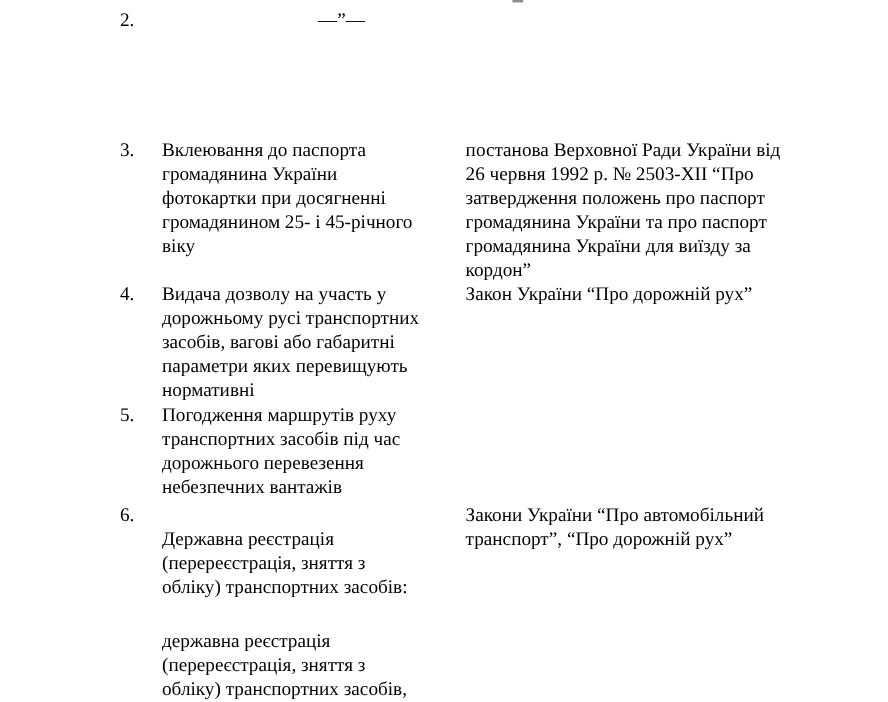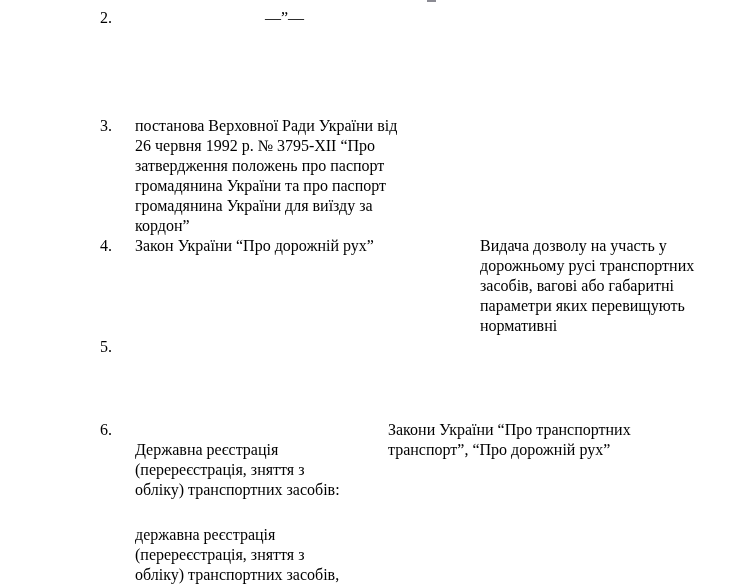--- a/index.html
+++ b/index.html
@@ -67,51 +67,60 @@
 
   <div class="top-fragment"></div>
 
   <div class="row" style="top:8px">
     <div class="cell num">2.</div>
     <div class="cell ref ditto">—”—</div>
   </div>
 
   <div class="row" style="top:116px">
     <div class="cell num">3.</div>
+    <div class="cell desc">Вклеювання до паспорта
+громадянина України
+фотокартки при досягненні
+громадянином 25- і 45-річного
+віку</div>
     <div class="cell ref">постанова Верховної Ради України від
-26 червня 1992 р. № 3795-XII “Про
+26 червня 1992 р. № 2503-XII “Про
 затвердження положень про паспорт
 громадянина України та про паспорт
 громадянина України для виїзду за
 кордон”</div>
   </div>
 
   <div class="row" style="top:236px">
     <div class="cell num">4.</div>
-    <div class="cell ref">Закон України “Про дорожній рух”</div>
     <div class="cell desc">Видача дозволу на участь у
 дорожньому русі транспортних
 засобів, вагові або габаритні
 параметри яких перевищують
 нормативні</div>
+    <div class="cell ref">Закон України “Про дорожній рух”</div>
   </div>
 
   <div class="row" style="top:337px">
     <div class="cell num">5.</div>
+    <div class="cell desc">Погодження маршрутів руху
+транспортних засобів під час
+дорожнього перевезення
+небезпечних вантажів</div>
   </div>
 
   <div class="row" style="top:420px">
     <div class="cell num">6.</div>
     <div class="cell desc">
       <div>Державна реєстрація
 (перереєстрація, зняття з
 обліку) транспортних засобів:</div>
       <div class="para2">державна реєстрація
 (перереєстрація, зняття з
 обліку) транспортних засобів,
 що належать закладам охорони
 здоров’я;</div>
     </div>
-    <div class="cell ref">Закони України “Про транспортних
+    <div class="cell ref">Закони України “Про автомобільний
 транспорт”, “Про дорожній рух”</div>
   </div>
 
 </div>
 
 </body></html>

